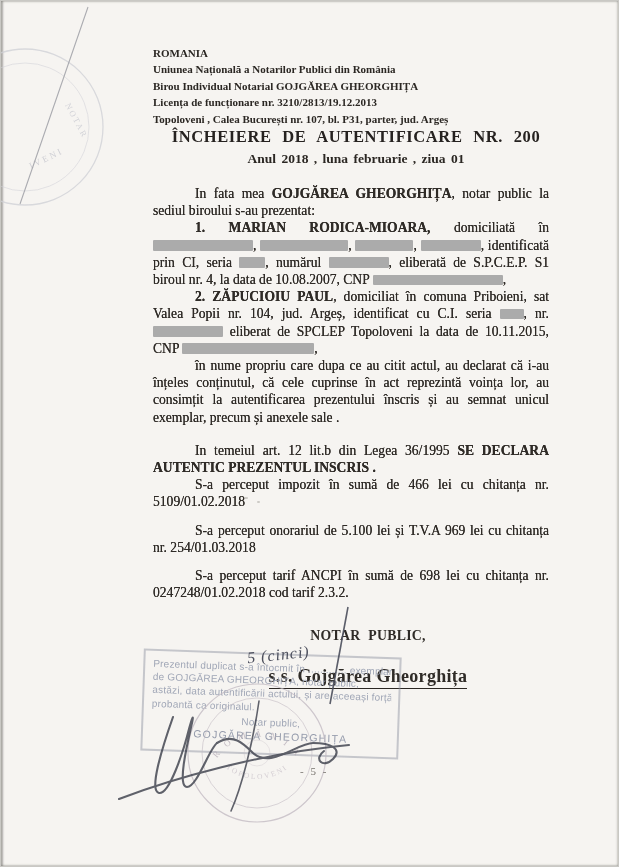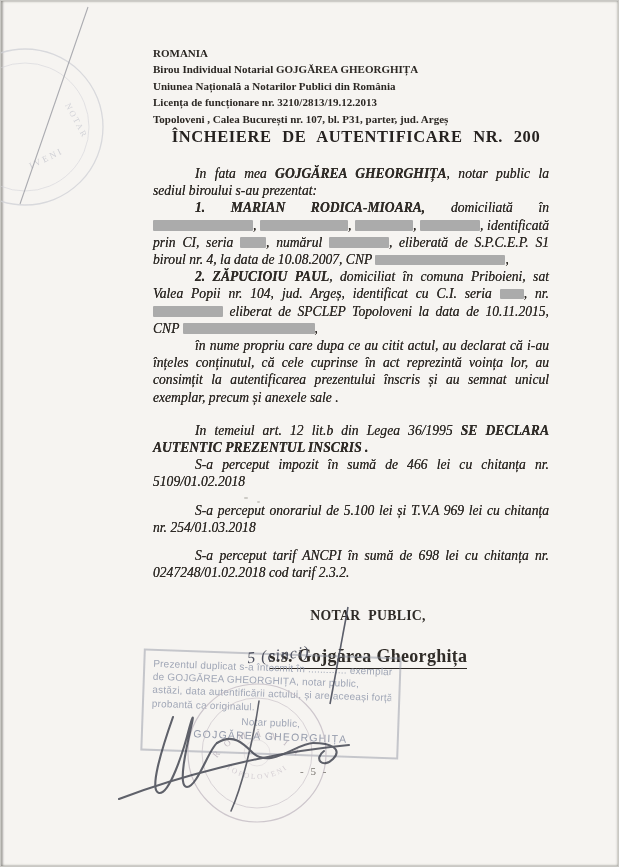--- a/index.html
+++ b/index.html
@@ -33,21 +33,20 @@
     text-align:center;font-weight:bold;font-size:16.5px;
     letter-spacing:.6px;word-spacing:6px;color:#262220;padding-left:10px;white-space:nowrap;
   }
   .subtitle{
     margin-top:4px;text-align:center;font-weight:bold;font-size:13.5px;
     word-spacing:2px;color:#2b2723;padding-left:10px;
   }
   .body{
     margin-top:18px;font-size:13.6px;line-height:17.2px;text-align:justify;
     text-shadow:0 0 .4px currentColor;
-    font-style:italic;
   }
   .body p{margin:0;text-indent:42px;}
   .body p.gap-sm{margin-top:16px;}
   .body p.gap-md{margin-top:11px;}
   .b{font-weight:bold;}
   .redact{
     display:inline-block;height:10.5px;background:var(--redaction);
     border-radius:1px;vertical-align:baseline;margin-bottom:-1px;
   }
   .notar-block{margin-top:26px;text-align:center;padding-left:34px;font-weight:bold;}
@@ -92,27 +91,28 @@
       <circle cx="24" cy="126" r="64" fill="none" stroke="var(--faint)" stroke-width="0.9" opacity="0.8"></circle>
       <text class="seal-text" x="64" y="104" font-size="8.5" fill="#c6c7cf" letter-spacing="2" transform="rotate(62 64 104)">NOTAR</text>
       <text class="seal-text" x="30" y="168" font-size="9" fill="#c2c3cb" letter-spacing="2.5" transform="rotate(-26 30 168)">IVENI</text>
     </g>
     <line x1="87" y1="6" x2="19" y2="203" stroke="#a3a4aa" stroke-width="1.1" opacity="0.9"></line>
   </svg>
 
   <div class="content">
     <div class="letterhead">
         <div class="hl">ROMANIA</div>
+        <div class="hl">Uniunea Națională a Notarilor Publici din România</div>
         <div class="hl">Birou Individual Notarial GOJGĂREA GHEORGHIȚA</div>
-        <div class="hl">Uniunea Națională a Notarilor Publici din România</div>
         <div class="hl">Licența de funcționare nr. 3210/2813/19.12.2013</div>
         <div class="hl">Topoloveni , Calea București nr. 107, bl. P31, parter, jud. Argeș</div>
       </div>
 
     <div class="title">ÎNCHEIERE DE AUTENTIFICARE NR. 200</div>
+    <div class="subtitle">Anul 2018 , luna februarie , ziua 01</div>
 
     <div class="body">
       <p><span>In fata mea  </span><span class="b">GOJGĂREA GHEORGHIȚA</span><span>, notar public la sediul biroului s-au prezentat:</span></p>
       <p><span class="b">1. MARIAN RODICA-MIOARA,</span><span> domiciliată în </span><span class="redact" style="width: 100px;"></span><span>, </span><span class="redact" style="width: 88px;"></span><span>, </span><span class="redact" style="width: 58px;"></span><span>, </span><span class="redact" style="width: 60px;"></span><span>, identificată prin CI, seria </span><span class="redact" style="width: 26px;"></span><span>, numărul </span><span class="redact" style="width: 60px;"></span><span>, eliberată de S.P.C.E.P. S1 biroul nr. 4, la data de 10.08.2007, CNP </span><span class="redact" style="width: 130px;"></span><span>,</span></p>
       <p><span class="b">2. ZĂPUCIOIU PAUL</span><span>, domiciliat în comuna Priboieni, sat Valea Popii nr. 104, jud. Argeș,  identificat cu C.I. seria </span><span class="redact" style="width: 24px;"></span><span>, nr. </span><span class="redact" style="width: 70px;"></span><span> eliberat de SPCLEP Topoloveni la data de 10.11.2015, CNP </span><span class="redact" style="width: 132px;"></span><span>,</span></p>
       <p><span>în nume propriu care dupa ce au citit actul, au declarat că i-au înțeles conținutul, că cele cuprinse în act reprezintă voința lor, au consimțit la autentificarea prezentului înscris și au semnat  unicul exemplar, precum și anexele sale .</span></p>
       <p class="gap-sm"><span>In temeiul art. 12 lit.b din Legea 36/1995 </span><span class="b">SE DECLARA AUTENTIC PREZENTUL INSCRIS .</span></p>
       <p><span>S-a perceput impozit în sumă de 466 lei cu chitanța nr. 5109/01.02.2018</span></p>
       <p class="gap-md"><span>S-a perceput onorariul de 5.100 lei și T.V.A 969 lei cu chitanța nr. 254/01.03.2018</span></p>
       <p class="gap-md"><span>S-a perceput tarif ANCPI în sumă de 698 lei cu chitanța nr. 0247248/01.02.2018 cod tarif 2.3.2.</span></p>

